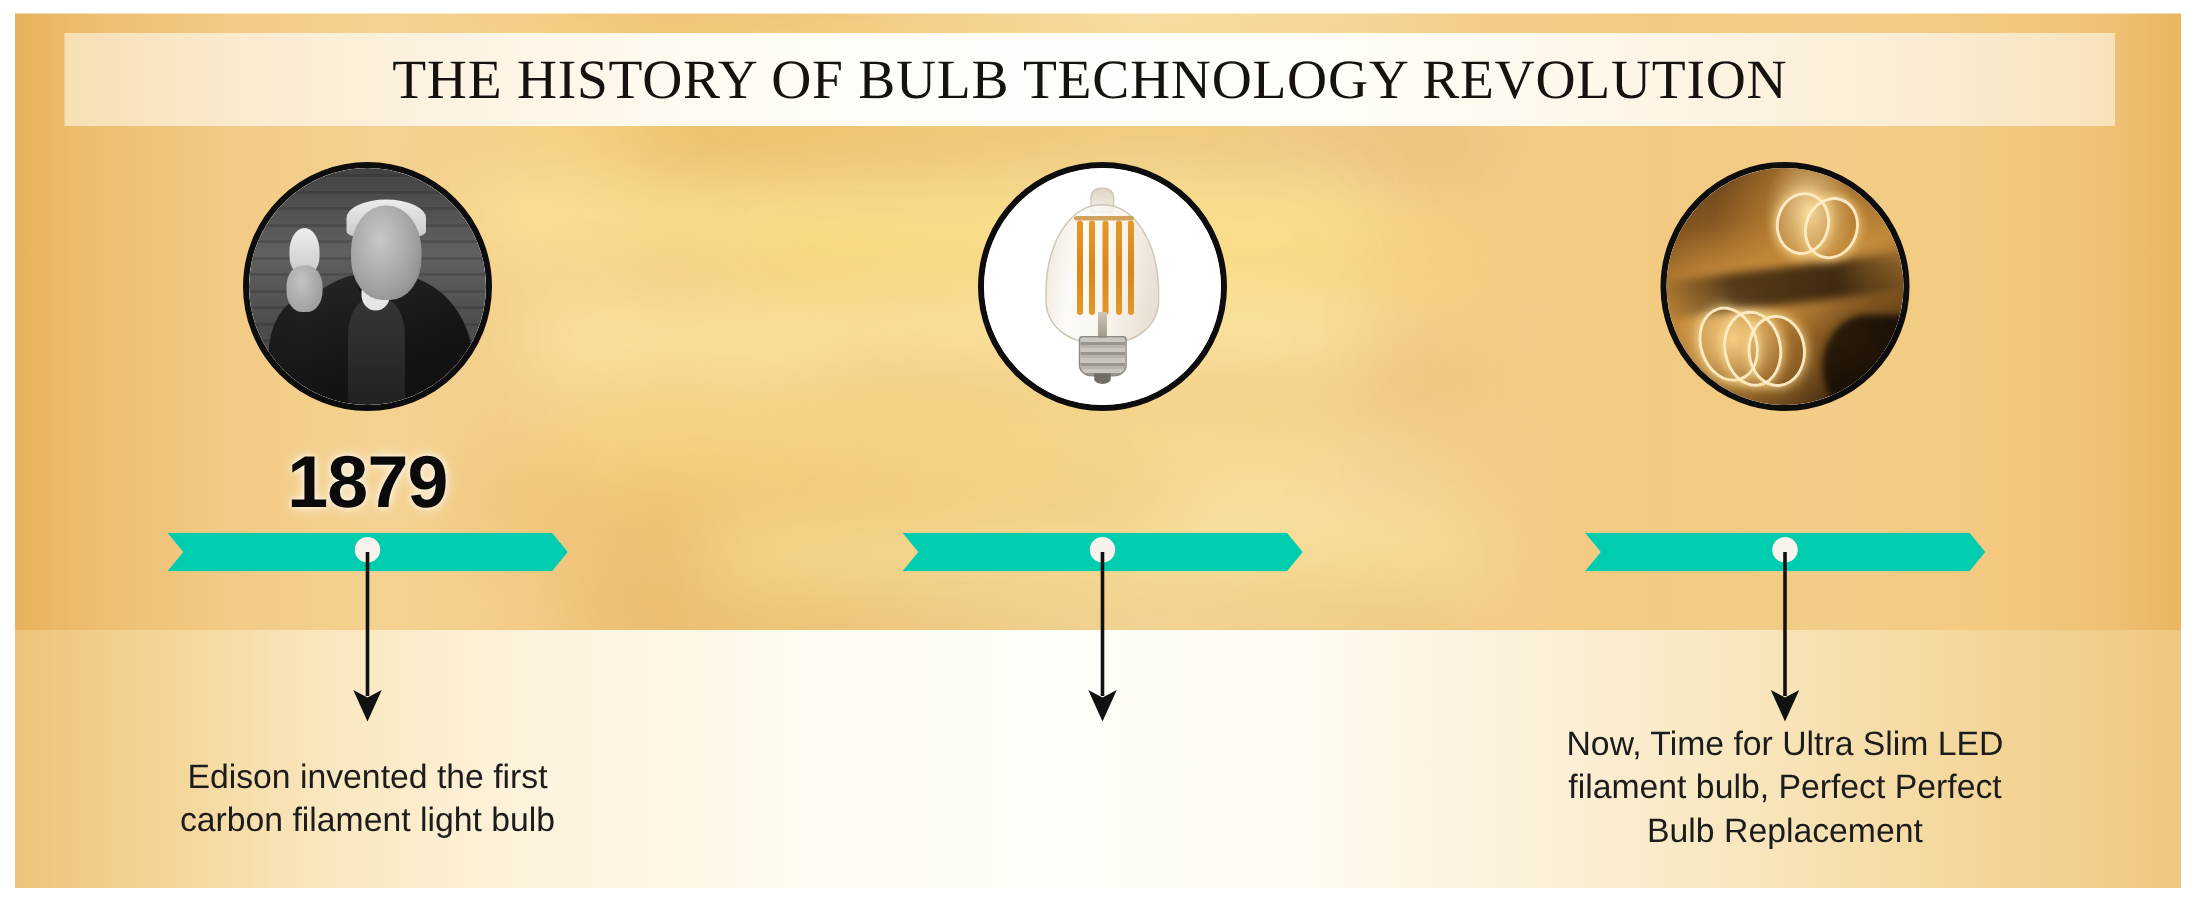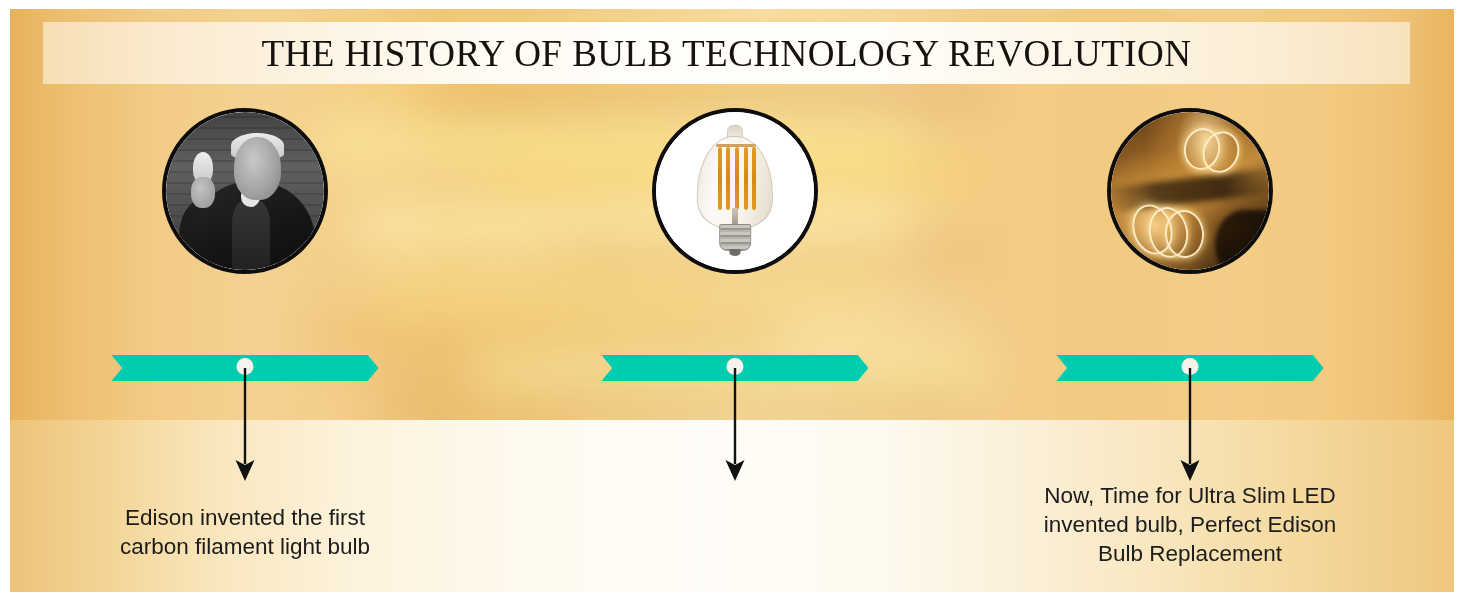--- a/index.html
+++ b/index.html
@@ -487,20 +487,21 @@
           <div class="ed-vest"></div>
           <div class="ed-bow"></div>
           <div class="ed-shirt"></div>
           <div class="ed-hair"></div>
           <div class="ed-head"></div>
           <div class="ed-bulb"></div>
           <div class="ed-hand"></div>
         </div>
       </div>
     </div>
+    <div class="year">1879</div>
     <div class="bar"></div>
     <div class="bar-dot"></div>
     <svg class="connector" viewBox="0 0 26 114">
       <line x1="13" y1="0" x2="13" y2="96" stroke="#111" stroke-width="2.4"></line>
       <polygon points="13,113 3.5,92 13,97 22.5,92" fill="#111"></polygon>
     </svg>
     <div class="caption">Edison invented the first
 carbon filament light bulb</div>
   </div>
 
@@ -544,17 +545,17 @@
         </div>
       </div>
     </div>
     <div class="bar"></div>
     <div class="bar-dot"></div>
     <svg class="connector" viewBox="0 0 26 114">
       <line x1="13" y1="0" x2="13" y2="96" stroke="#111" stroke-width="2.4"></line>
       <polygon points="13,113 3.5,92 13,97 22.5,92" fill="#111"></polygon>
     </svg>
     <div class="caption">Now, Time for Ultra Slim LED
-invented bulb, Perfect Edison
+filament bulb, Perfect Perfect
 Bulb Replacement</div>
   </div>
 
 </div>
 
 </body></html>

